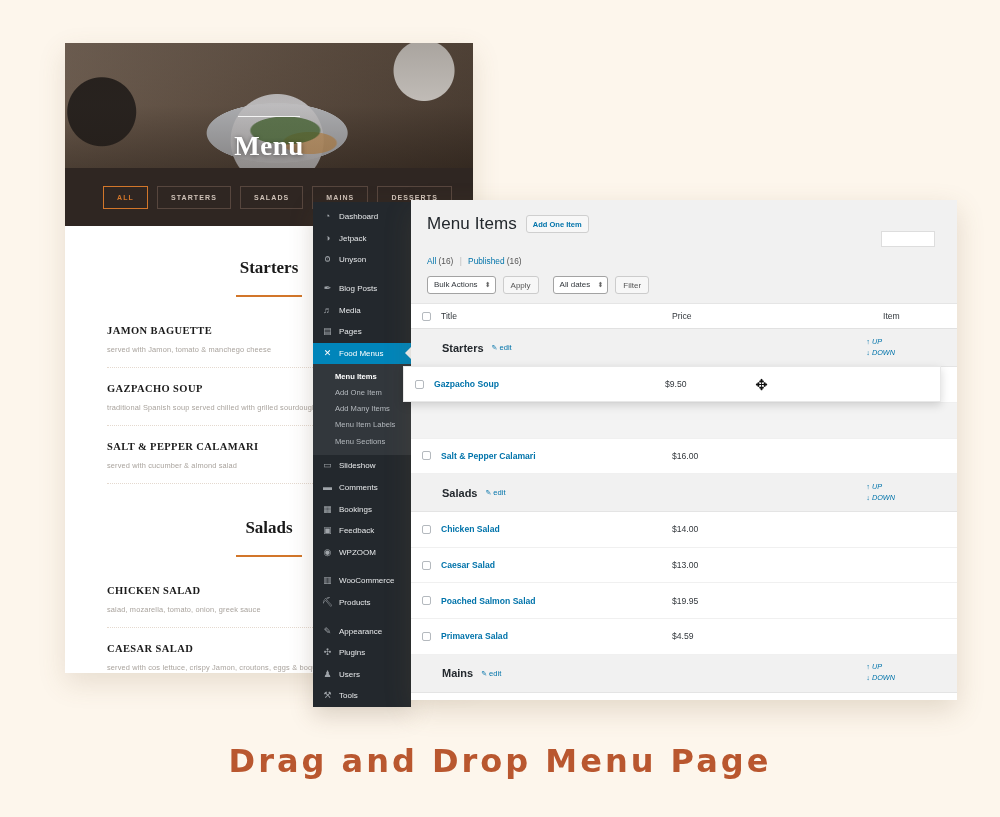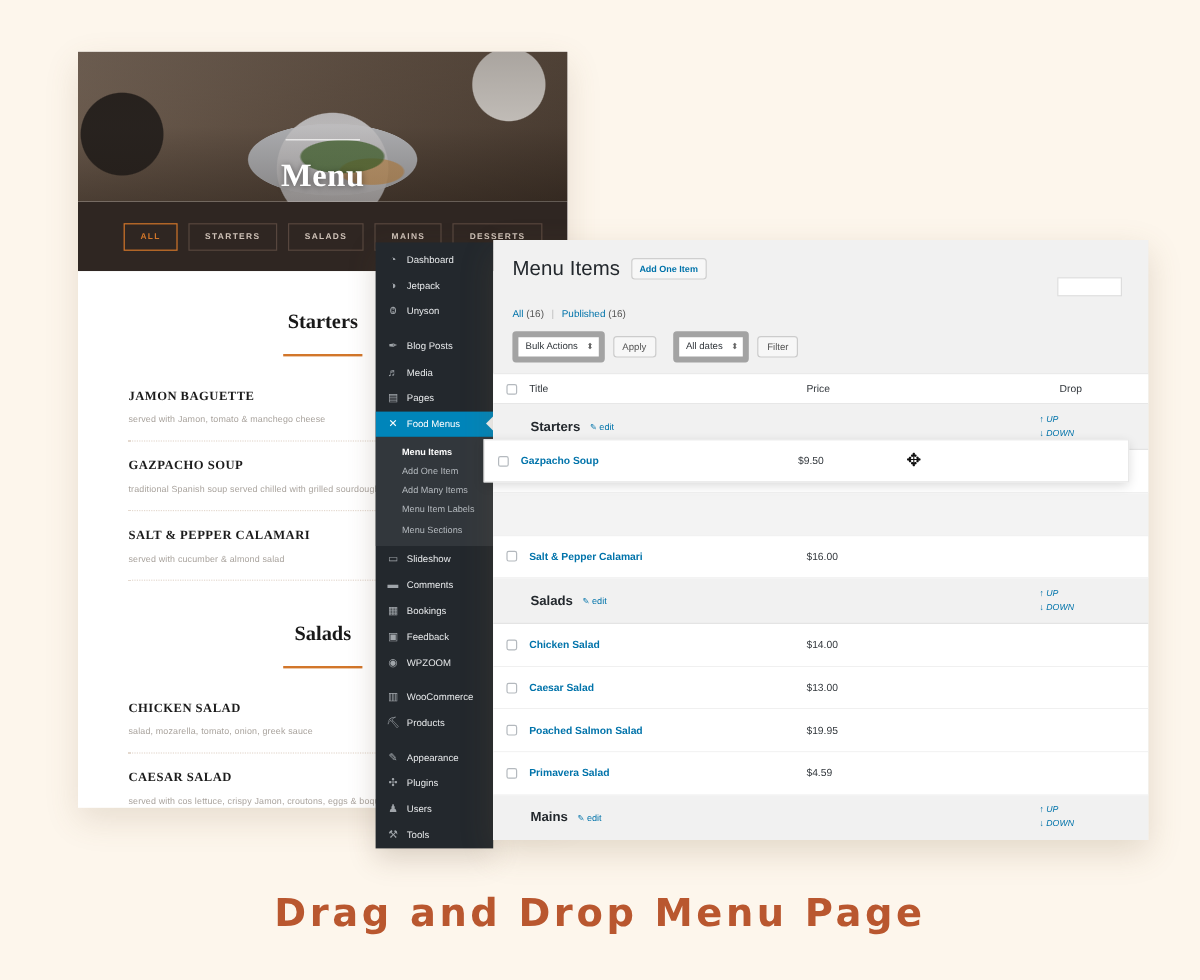--- a/index.html
+++ b/index.html
@@ -138,21 +138,21 @@
   .subsubsub .sep { color: #bbb; margin: 0 4px; }
 
   .searchbox {
     position: absolute; right: 22px; top: 31px;
     width: 54px; height: 16px;
     background: #fff; border: 1px solid #ddd;
   }
 
   .tablenav { display: flex; align-items: center; gap: 7px; margin-top: 10px; }
   .wsel {
-    position: relative; background: #fff; border: 5px solid #a3a3a3; border-radius: 3px;
+    position: relative; background: #fff; border: 1px solid #a3a3a3; border-radius: 3px;
     font-size: 8px; color: #32373c; padding: 3px 17px 3px 6px; line-height: 1.3;
   }
   .wsel .arr { position: absolute; right: 5px; top: 50%; transform: translateY(-50%); font-size: 7px; color: #666; letter-spacing:-1px;}
   .wbtn {
     background: #f7f7f7; border: 1px solid #ccc; border-radius: 3px;
     font-size: 8px; color: #555; padding: 3.5px 7px;
   }
 
   
   .wtable { margin-top: 9px; background: #fff; border-top: 1px solid #e5e5e5; }
@@ -386,21 +386,21 @@
       </div>
     </div>
 
     <div class="wtable">
       <div class="thead">
         <div class="cb-col">
           <div class="cbx"></div>
         </div>
         <div class="col-title">Title</div>
         <div class="col-price">Price</div>
-        <div class="col-order">Drop</div>
+        <div class="col-order">Item</div>
       </div>
 
       <div class="sect-row">
         <div class="sect-name">Starters</div>
         <div class="sect-edit">
           <span class="pencil">✎</span><span>edit</span>
         </div>
         <div class="updown">
           <div><span>↑</span> <span>UP</span></div>
           <div><span>↓</span> <span>DOWN</span></div>

